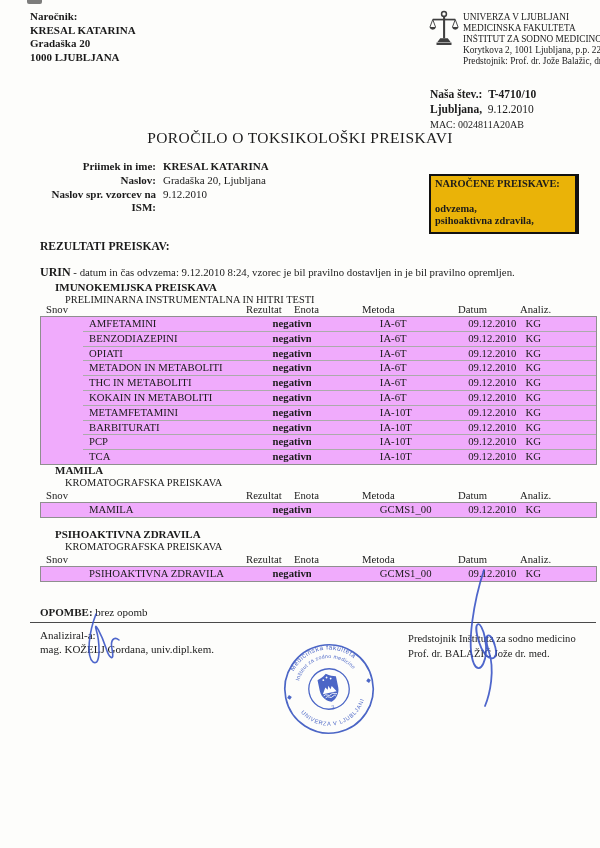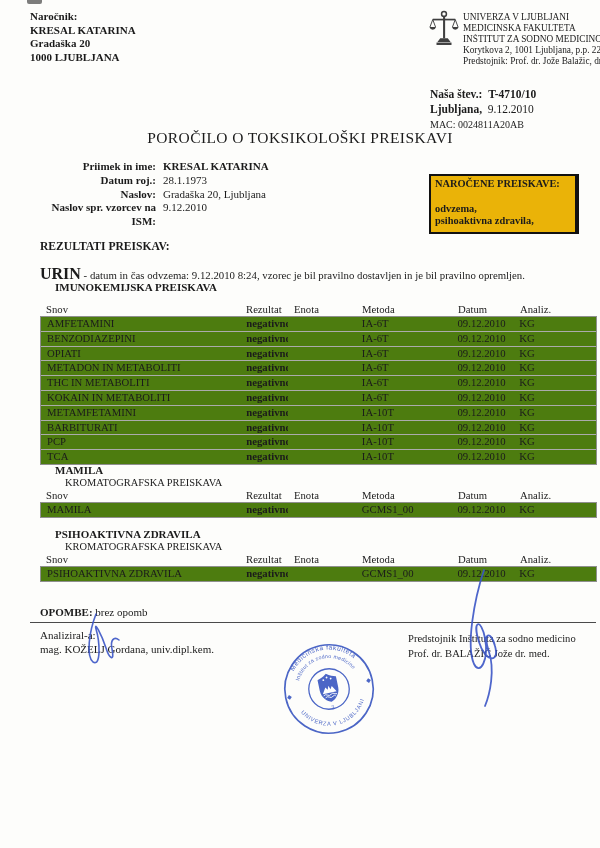--- a/index.html
+++ b/index.html
@@ -38,39 +38,39 @@
 
   
   .ordered { left:429px; top:174px; width:150px; min-height:50px; box-sizing:border-box;
              border:2px solid #111; border-right-width:4px; padding:2px 4px 4px 4px;
              font-size:10.4px; font-weight:bold; line-height:12.5px; background:#eab308; }
   .ordered .otitle { margin-bottom:12px; }
 
   
   .res-head { left:40px; top:240px; font-size:11.6px; font-weight:bold; }
   .sample { left:40px; top:265px; font-size:10.8px; width:556px; }
-  .sample .sname { font-weight:bold; font-size:16px; }
+  .sample .sname { font-weight:bold; font-size:12px; }
   .sec-title { font-size:11px; font-weight:bold; }
   .sec-sub { font-size:10.4px; }
 
   .s1t { left:55px; top:281px; }
   .s1s { left:65px; top:294px; }
   .s2t { left:55px; top:464px; }
   .s2s { left:65px; top:477px; }
   .s3t { left:55px; top:528px; }
   .s3s { left:65px; top:541px; }
 
   
   .dtable { width:557px; font-size:10.7px; }
   .t1 { left:40px; top:303px; }
   .t2 { left:40px; top:489px; }
   .t3 { left:40px; top:553px; }
   .trow { display:flex; }
   .thead { height:13px; line-height:12px; }
-  .tbody { border:1px solid #8f8f8f; background:#4d7c0f; }
+  .tbody { border:1px solid #8f8f8f; background:#f0abfc;padding-left:42px; }
   .tdata { border-bottom:1px solid #ababab; height:13.8px; line-height:13.5px; }
   .tdata:last-child { border-bottom:none; }
   .tcell { box-sizing:border-box; padding-left:6px; white-space:nowrap; overflow:hidden; }
   .c0 { width:200px; } .c1 { width:48px; } .c2 { width:68px; }
   .c3 { width:96px; } .c4 { width:62px; } .c5 { width:83px; }
 
   
   .notes { left:40px; top:606px; font-size:11px; }
   .hline { left:30px; top:622px; width:566px; height:0; border-top:1px solid #4a4a4a; }
   .analyst { left:40px; top:628px; font-size:11px; line-height:14px; }
@@ -124,24 +124,20 @@
   </div>
 
   <div class="abs title">POROČILO O TOKSIKOLOŠKI PREISKAVI</div>
 
   <div class="abs patient">
     <div class="prow">
       <span class="plabel">Priimek in ime:</span>
       <span class="pvalue">KRESAL KATARINA</span>
     </div>
     <div class="prow">
-      <span class="plabel">Datum roj.:</span>
-      <span class="pvalue">28.1.1973</span>
-    </div>
-    <div class="prow">
       <span class="plabel">Naslov:</span>
       <span class="pvalue">Gradaška 20, Ljubljana</span>
     </div>
     <div class="prow">
       <span class="plabel">Naslov spr. vzorcev na ISM:</span>
       <span class="pvalue">9.12.2010</span>
     </div>
   </div>
 
   <div class="abs ordered">
@@ -150,20 +146,21 @@
     <div>psihoaktivna zdravila,</div>
   </div>
 
   <div class="abs res-head">REZULTATI PREISKAV:</div>
 
   <div class="abs sample">
     <span class="sname">URIN</span><span> - datum in čas odvzema: 9.12.2010 8:24, vzorec je bil pravilno dostavljen in je bil pravilno opremljen.</span>
   </div>
 
   <div class="abs sec-title s1t">IMUNOKEMIJSKA PREISKAVA</div>
+  <div class="abs sec-sub s1s">PRELIMINARNA INSTRUMENTALNA IN HITRI TESTI</div>
   <div class="abs dtable t1">
       <div class="trow thead">
         <span class="tcell c0">Snov</span>
         <span class="tcell c1">Rezultat</span>
         <span class="tcell c2">Enota</span>
         <span class="tcell c3">Metoda</span>
         <span class="tcell c4">Datum</span>
         <span class="tcell c5">Analiz.</span>
       </div>
       <div class="tbody">

